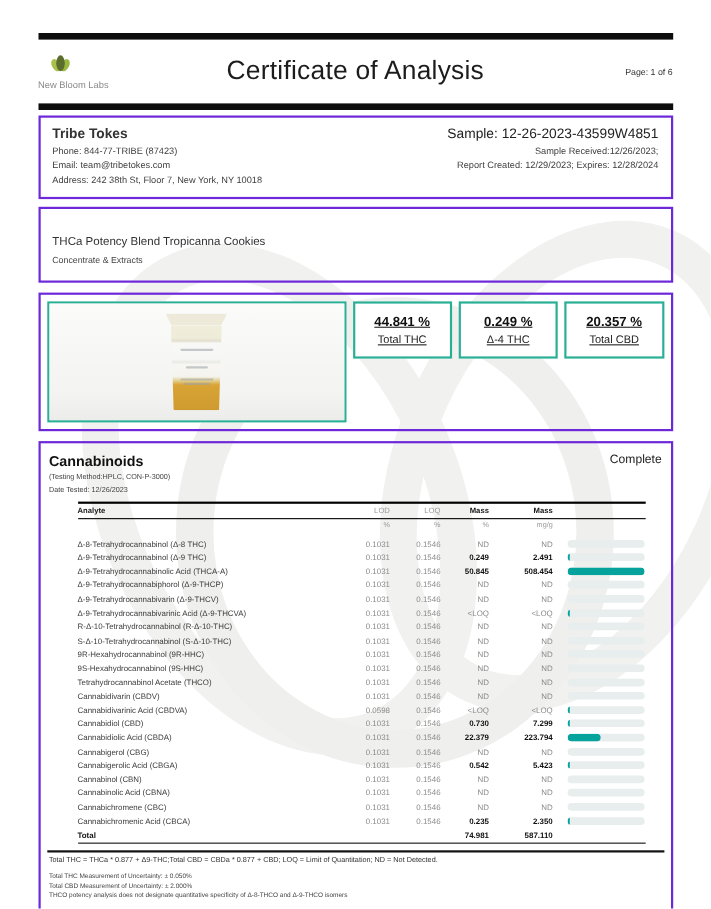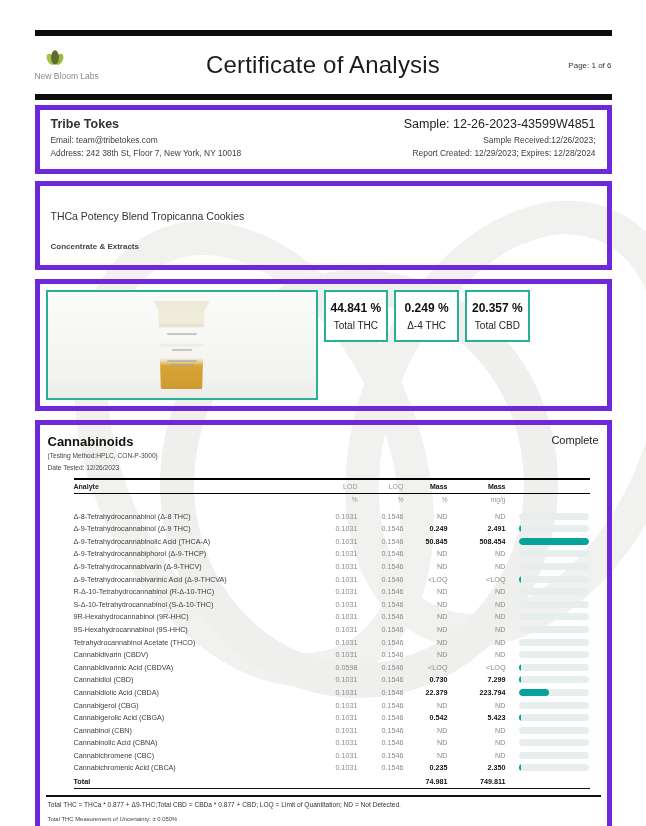--- a/index.html
+++ b/index.html
@@ -18,42 +18,42 @@
   .content{position:relative;z-index:1;}
   .blackbar{height:6px;background:#0d0d0d;}
   
   .header{display:flex;align-items:center;height:58px;}
   .logo-block{width:120px;}
   .logo-small{display:block;margin-left:8px;}
   .logo-name{font-size:8.5px;color:#8a8a8a;margin-top:1px;}
   .title{flex:1;text-align:center;font-size:24px;color:#1c1c1c;letter-spacing:.2px;}
   .page-info{width:120px;text-align:right;font-size:8px;color:#333;}
   
-  .gbox{border:5px solid #6d28d9;background:transparent;}
+  .gbox{border:2px solid #6d28d9;background:transparent;}
   .client-box{margin-top:5px;padding:7px 11px 9px;display:flex;}
   .client-left{flex:1;}
   .client-name{font-size:12.5px;font-weight:bold;color:#333;margin-bottom:3px;}
   .client-line{font-size:8.4px;color:#3d3d3d;line-height:1.55;}
   .sample-right{text-align:right;}
   .sample-id{font-size:12.5px;color:#222;margin-bottom:3px;}
   .sample-line{font-size:8.4px;color:#3d3d3d;line-height:1.55;}
   .product-box{margin-top:7px;padding:24px 11px 14px;}
   .product-name{font-size:10.5px;color:#333;}
-  .product-cat{font-size:8px;color:#444;margin-top:20px;font-weight:bold;}
+  .product-cat{font-size:8px;color:#444;margin-top:6px;}
   
   .summary-box{margin-top:9px;padding:6px;display:flex;gap:6px;}
   .photo-frame{border:2px solid #2aaf97;width:268px;height:106px;background:#fff;}
   .photo{position:relative;width:100%;height:100%;background:linear-gradient(180deg,#fbfbfa 0%,#f3f3f1 78%,#ececea 100%);overflow:hidden;}
   .vial{position:absolute;left:50%;top:9px;transform:translateX(-50%);width:56px;}
   .vial-rim{width:56px;height:11px;margin:0 auto;background:#edeada;clip-path:polygon(0 0,100% 0,90% 100%,10% 100%);}
   .vial-body{width:48px;height:77px;margin:0 auto;border-radius:0 0 5px 5px;
     background:linear-gradient(180deg,#f0edda 0%,#eeebd8 15%,#e2dfcf 18%,#f8f8f6 21%,#f6f6f4 40%,#e9e9e6 43%,#f7f6f3 46%,#f4f3ee 60%,#e6d8a6 64%,#d9a435 70%,#cf9a2f 100%);
     clip-path:polygon(2% 0,98% 0,93% 100%,7% 100%);position:relative;}
   .label-line{position:absolute;left:9px;right:9px;height:2px;background:#9aa0a6;opacity:.55;border-radius:1px;}
-  .cards{flex:1;display:grid;grid-template-columns:1fr 1fr 1fr 1fr;grid-template-rows:1fr 1fr;gap:6px;}
+  .cards{flex:1;display:grid;grid-template-columns:1fr 1fr 1fr;grid-template-rows:1fr 1fr;gap:6px;text-decoration:underline;}
   .card{border:2px solid #2aaf97;background:#fff;display:flex;flex-direction:column;align-items:center;justify-content:center;gap:5px;}
   .card-value{font-size:12px;font-weight:bold;color:#111;}
   .card-label{font-size:10px;color:#222;}
   
   .panel{margin-top:9px;padding:9px 6px 6px;}
   .panel-head{display:flex;align-items:flex-start;padding:0 2px;}
   .panel-title{font-size:13px;font-weight:bold;color:#111;flex:1;}
   .panel-status{font-size:11px;color:#222;}
   .panel-sub{font-size:6.6px;color:#444;line-height:1.5;padding:2px 2px 0;}
   .tbl{margin:5px 0 0 28px;width:516px;}
@@ -113,20 +113,21 @@
       </div>
       <div class="title">Certificate of Analysis</div>
       <div class="page-info">Page: 1 of 6</div>
     </div>
 
     <div class="blackbar"></div>
 
     <div class="gbox client-box">
       <div class="client-left">
         <div class="client-name">Tribe Tokes</div>
+        <div class="client-line">Phone: 844-77-TRIBE (87423)</div>
         <div class="client-line">Email: team@tribetokes.com</div>
         <div class="client-line">Address: 242 38th St, Floor 7, New York, NY 10018</div>
       </div>
       <div class="sample-right">
         <div class="sample-id">Sample: 12-26-2023-43599W4851</div>
         <div class="sample-line">Sample Received:12/26/2023;</div>
         <div class="sample-line">Report Created: 12/29/2023; Expires: 12/28/2024</div>
       </div>
     </div>
 
@@ -417,21 +418,21 @@
                   <div class="bar-fill" style="width: 1%;"></div>
                 </div>
               </div>
             </div>
           </div>
         <div class="ttotal">
           <div class="c-name">Total</div>
           <div></div>
           <div></div>
           <div class="c-num bold">74.981</div>
-          <div class="c-num bold">749.811</div>
+          <div class="c-num bold">587.110</div>
           <div></div>
         </div>
       </div>
 
       <div class="foot-sep"></div>
       <div class="footnote">Total THC = THCa * 0.877 + Δ9-THC;Total CBD = CBDa * 0.877 + CBD; LOQ = Limit of Quantitation; ND = Not Detected.</div>
       <div class="small-notes">
         <div>Total THC Measurement of Uncertainty: ± 0.050%</div>
         <div>Total CBD Measurement of Uncertainty: ± 2.000%</div>
         <div>THCO potency analysis does not designate quantitative specificity of Δ-8-THCO and Δ-9-THCO isomers</div>

